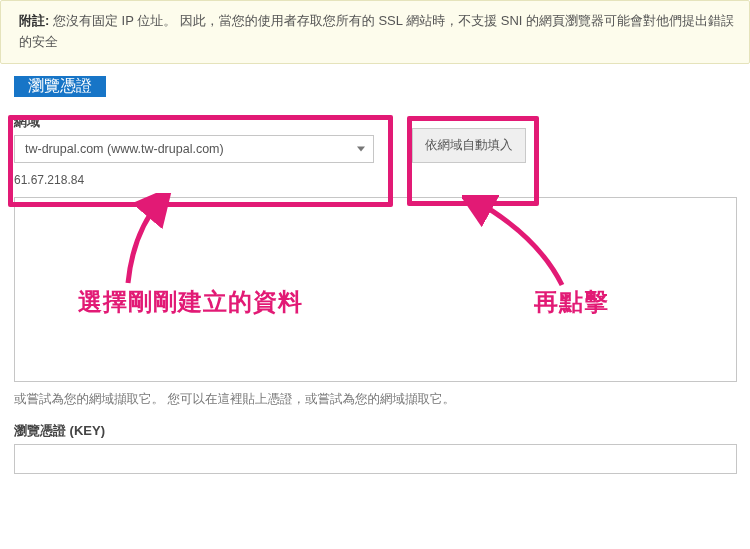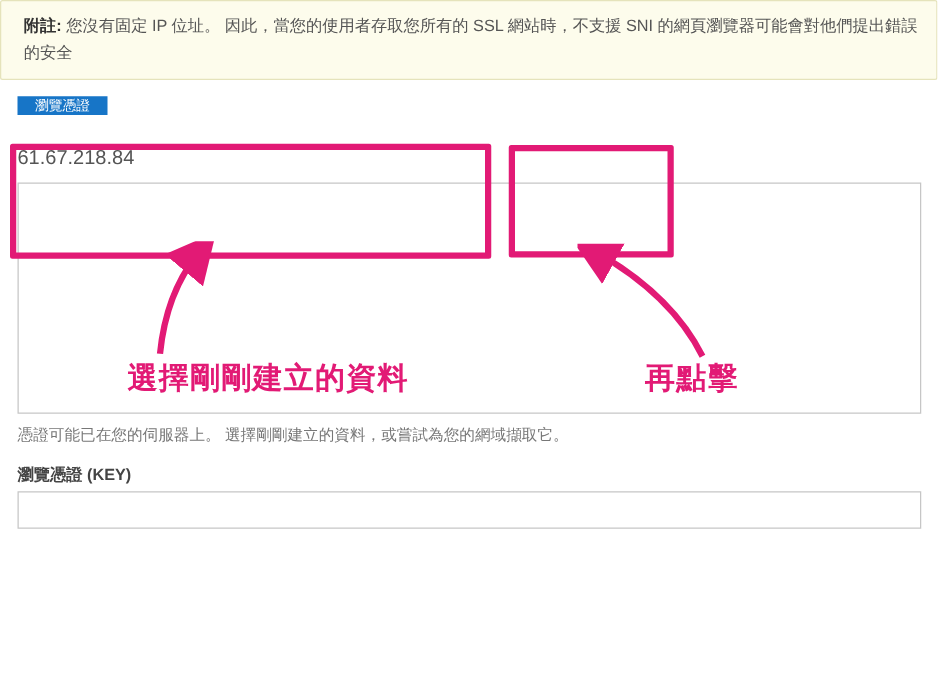--- a/index.html
+++ b/index.html
@@ -1,29 +1,29 @@
 <!DOCTYPE html>
 <html><head>
 <meta charset="utf-8">
 <style>
   html,body{margin:0;padding:0;font-family:"Microsoft JhengHei","PingFang TC","Helvetica Neue",Arial,sans-serif;font-size:13px;color:#555;}
   body{width:750px;height:549px;overflow:hidden;background:#fff;position:relative;}
   .notice{box-sizing:border-box;margin:0 0 12px 0;padding:10px 14px 10px 18px;background:#fdfcec;border:1px solid #e5e3bb;border-radius:2px;line-height:1.6;}
   .notice strong{color:#333;text-align:right;}
   .content{padding:0 14px 0 14px;}
-  .btn{display:inline-block;border:none;padding:0 14px;font-size:11px;cursor:pointer;}
+  .btn{display:inline-block;border:none;padding:0 14px;font-size:16px;cursor:pointer;}
   .btn-primary{background:#1775c7;color:#fff;}
   .btn-default{background:#efefef;border:1px solid #c9c9c9;color:#555;padding:8px 12px;font-size:12.5px;}
   .row{margin-top:8px;}
   .label{font-weight:bold;color:#444;margin-bottom:4px;}
   .select-wrap{position:relative;border:1px solid #c6c6c6;background:#fff;width:360px;height:28px;box-sizing:border-box;}
   .select-inner{display:flex;align-items:center;height:100%;padding:0 22px 0 10px;font-size:12.5px;color:#555;}
   .select-caret{position:absolute;right:8px;top:50%;transform:translateY(-50%);width:0;height:0;border-left:4px solid transparent;border-right:4px solid transparent;border-top:5px solid #777;}
   .flex{display:flex;align-items:flex-end;gap:38px;}
-  .ip-val{color:#555;font-size:16px;margin-top:2px;}
+  .ip-val{color:#555;font-size:12px;margin-top:2px;}
   textarea{width:723px;max-width:723px;height:185px;box-sizing:border-box;border:1px solid #c6c6c6;resize:none;font-family:inherit;padding:6px;}
   .help{color:#777;font-size:12.5px;margin-top:6px;}
   .hl-box{position:absolute;border:5px solid #e21a75;pointer-events:none;border-radius:2px;}
   .hl1{left:8px;top:115px;width:375px;height:82px;}
   .hl2{left:407px;top:116px;width:122px;height:80px;}
   .arrow-svg{position:absolute;pointer-events:none;}
   .annot{position:absolute;color:#e21a75;font-weight:bold;font-size:24px;letter-spacing:1px;pointer-events:none;}
   .key-section{margin-top:14px;}
 </style>
 </head>
@@ -33,29 +33,37 @@
   <div>
     <strong>附註:</strong><span> 您沒有固定 IP 位址。 因此，當您的使用者存取您所有的 SSL 網站時，不支援 SNI 的網頁瀏覽器可能會對他們提出錯誤的安全</span>
   </div>
 </div>
 
 <div class="content">
 
   <button class="btn btn-primary">瀏覽憑證</button>
 
   <div class="row flex" style="margin-top:16px;">
+    <div>
+      <div class="label">網域</div>
+      <div class="select-wrap">
+        <div class="select-inner">tw-drupal.com   (www.tw-drupal.com)</div>
+        <span class="select-caret"></span>
+      </div>
+    </div>
+    <button class="btn btn-default" style="margin-bottom:0;">依網域自動填入</button>
   </div>
 
   <div class="row" style="margin-top:10px;">
     <div class="ip-val">61.67.218.84</div>
   </div>
 
   <div class="row" style="margin-top:10px;">
     <textarea style=""></textarea>
-    <div class="help">憑證可能已在您的伺服器上。 選擇剛剛建立的資料，或嘗試為您的網域擷取它。</div>
+    <div class="help">或嘗試為您的網域擷取它。 您可以在這裡貼上憑證，或嘗試為您的網域擷取它。</div>
   </div>
 
   <div class="key-section">
     <div class="label">瀏覽憑證 (KEY)</div>
     <textarea style="height: 30px;"></textarea>
   </div>
 
 </div>
 
 <div class="hl-box hl1"></div>
@@ -71,14 +79,14 @@
 </svg>
 <svg class="arrow-svg" style="left:462px;top:195px;" width="110" height="100">
   <defs>
     <marker id="ah2" markerWidth="8" markerHeight="8" refX="4" refY="4" orient="auto">
       <path d="M0,0 L8,4 L0,8 Z" fill="#e21a75"></path>
     </marker>
   </defs>
   <path d="M100,90 Q75,40 12,5" stroke="#e21a75" stroke-width="5" fill="none" marker-end="url(#ah2)"></path>
 </svg>
 
-<div class="annot" style="left:102px;top:286px;font-family:Liberation Mono, monospace;">選擇剛剛建立的資料</div>
-<div class="annot" style="left:516px;top:286px;">再點擊</div>
+<div class="annot" style="left:78px;top:286px;font-family:Liberation Mono, monospace;">選擇剛剛建立的資料</div>
+<div class="annot" style="left:534px;top:286px;">再點擊</div>
 
 </body></html>

